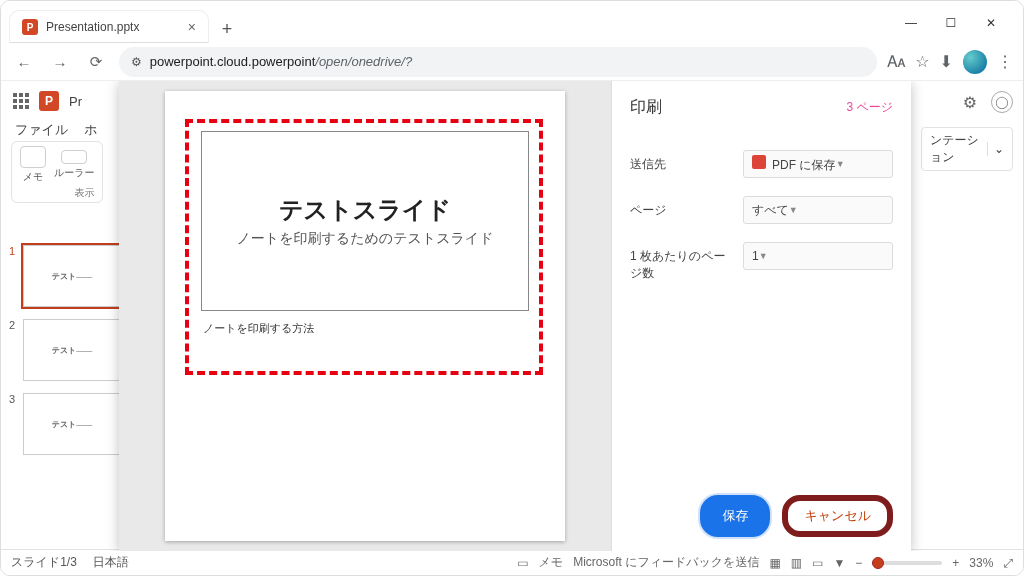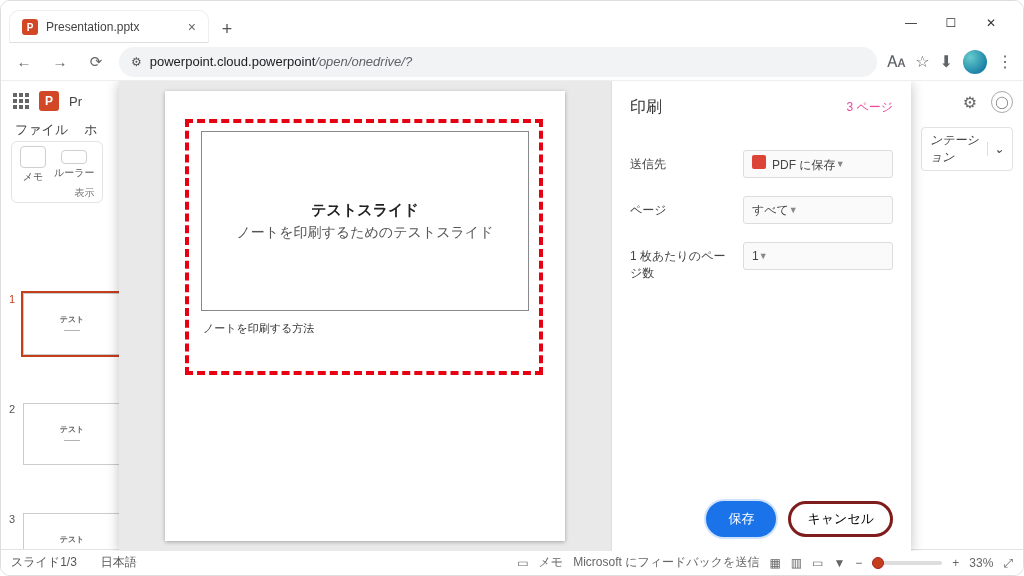--- a/index.html
+++ b/index.html
@@ -22,61 +22,61 @@
   
   .app { position:relative; height: calc(576px - 42px - 38px - 26px); background:#fff; overflow:hidden;}
   .app-header { height:40px; display:flex; align-items:center; gap:10px; padding: 0 12px; font-size:13px; color:#444;}
   .grid-icon { width:16px;height:16px;display:grid;grid-template-columns:repeat(3,4px);grid-template-rows:repeat(3,4px);gap:2px;}
   .grid-icon span{background:#666;}
   .rib { display:flex; align-items:center; gap:16px; padding:0 14px; font-size:13px; color:#444;}
   .app-right { margin-left:auto; display:flex; gap:14px; align-items:center; color:#666;}
   .gear { font-size:16px;}
   .person { width:22px;height:22px;border:1px solid #aaa;border-radius:50%; display:flex;align-items:center;justify-content:center;font-size:12px;color:#888;}
   
-  .pres-pill { display:flex;align-items:center;gap:6px;border:1px solid #e2e2e2;border-radius:4px;padding:4px 8px;font-size:12px;color:#444;background:#fff;font-style:italic;}
+  .pres-pill { display:flex;align-items:center;gap:6px;border:1px solid #e2e2e2;border-radius:4px;padding:4px 8px;font-size:12px;color:#444;background:#fff;}
   
   .ribbon-group { border:1px solid #e3e3e3; border-radius:6px; margin:2px 0 0 10px; padding:4px 8px 2px 8px; display:inline-block;}
   .rg-items { display:flex; gap:8px; align-items:flex-start;}
   .rg-item { display:flex; flex-direction:column; align-items:center; font-size:10px; color:#555; gap:2px;}
   .rg-icon { width:26px;height:22px; border:1px solid #cfcfcf; border-radius:4px; background:#fff;}
   .rg-caption { text-align:right; font-size:10px; color:#777; padding-top:2px;}
   
   .main { position:absolute; top:0; bottom:0; left:0; right:0;}
   .left-col { position:absolute; left:0; top:0; bottom:0; width:118px; background:#fff;}
   .thumbs { position:absolute; left:0; top:158px; bottom:0; width:118px; background:#fff; padding:6px 6px; overflow:hidden;}
   .thumb { position:relative; margin-bottom:12px;}
   .thumb-num { position:absolute; left:2px; top:0; font-size:11px; color:#555;}
-  .thumb-inner { margin-left:16px; width:98px; height:62px; border:1px solid #ccc; background:#fff; display:flex; flex-direction:column; align-items:center; justify-content:center; font-size:8px; color:#666;margin-top:48px;}
+  .thumb-inner { margin-left:16px; width:98px; height:62px; border:1px solid #ccc; background:#fff; display:flex; flex-direction:row; align-items:center; justify-content:center; font-size:8px; color:#666;}
   .thumb.selected .thumb-inner { outline:2px solid #c43e1c;}
   .thumb.selected .thumb-num { color:#c43e1c;}
   
   .overlay { position:absolute; left:118px; right:112px; top:0; bottom:0; box-shadow:0 2px 12px rgba(0,0,0,0.25); background:#fff; z-index:5;}
   .preview-pane { position:absolute; left:0; right:300px; top:0; bottom:0; background:#e9e9e9; display:flex; align-items:flex-start; justify-content:center; padding:10px 18px; overflow:hidden;}
   .page { width:400px; height:100%; background:#fff; box-shadow:0 1px 4px rgba(0,0,0,0.3); position:relative; padding:34px 28px;}
   .red-callout { position:absolute; top:28px; left:20px; right:22px; height:256px; border:4px dashed #e60012; pointer-events:none;}
   .slide-frame { border:1px solid #888; height:180px; margin:6px 8px 10px 8px; display:flex; flex-direction:column; align-items:center; justify-content:center;}
-  .slide-title { font-size:15px; color:#222; font-weight:600;}
+  .slide-title { font-size:24px; color:#222; font-weight:600;}
   .slide-sub { font-size:14px; color:#555; margin-top:4px;}
   .note-line { font-size:11px; color:#333; margin-left:10px;}
   
   .print-panel { position:absolute; right:0; top:0; bottom:0; width:300px; background:#fff; border-left:1px solid #ddd; padding:16px 18px; font-size:13px; color:#333;}
   .pp-row { display:flex; align-items:center; margin-bottom:14px;}
   .pp-title { font-size:16px; color:#333;}
   .pp-pages { margin-left:auto; font-size:12px; color:#ec4899;text-align:right;}
   .pp-grid { display:grid; grid-template-columns: 1fr 150px; row-gap:18px; column-gap:10px; font-size:12px; color:#444;}
   .pp-select { border:1px solid #dcdcdc; border-radius:3px; height:28px; display:flex; align-items:center; padding:0 8px; color:#444; background:#fafafa;}
   .pp-select .chev { color:#888;font-size:9px;}
   .pp-label { padding-top:6px;}
   .pp-actions { position:absolute; bottom:14px; right:18px; display:flex; gap:12px;}
   .btn-primary { background:#1a73e8; color:#fff; border:2px solid #1a73e8; border-radius:18px; padding:6px 20px; font-size:13px; box-shadow:0 0 0 2px #cfe2fb;}
-  .btn-secondary { background:#fff; color:#000000; border:3px solid #7f1d1d; border-radius:18px; padding:6px 16px; font-size:13px;}
+  .btn-secondary { background:#fff; color:#c2410c; border:6px solid #7f1d1d; border-radius:18px; padding:6px 16px; font-size:13px;}
   
   .right-sliver { position:absolute; right:0; top:0; bottom:0; width:112px; background:#fff; padding:10px 10px;}
   
-  .statusbar { position:absolute; left:0; right:0; bottom:0; height:26px; border-top:1px solid #e3e3e3; background:#fff; display:flex; align-items:center; font-size:12px; color:#555; padding:0 10px; gap:24px;}
+  .statusbar { position:absolute; left:0; right:0; bottom:0; height:26px; border-top:1px solid #e3e3e3; background:#fff; display:flex; align-items:center; font-size:12px; color:#555; padding:0 10px; gap:16px;}
   .status-center { margin-left:auto; display:flex; gap:10px; align-items:center; color:#666;}
   .zoom-slider { width:70px; height:4px; background:#ddd; border-radius:2px; position:relative;}
   .zoom-slider .knob{ position:absolute; left:0; top:-4px; width:12px;height:12px;border-radius:50%;background:#c43e1c;border:1px solid #a22;}
   .pdf-icon{ width:14px;height:14px;background:#db4437;border-radius:2px;display:inline-block;margin-right:6px;}
 </style>
 </head>
 <body>
 
 <div class="chrome-tabs">
   <div class="chrome-tab">

